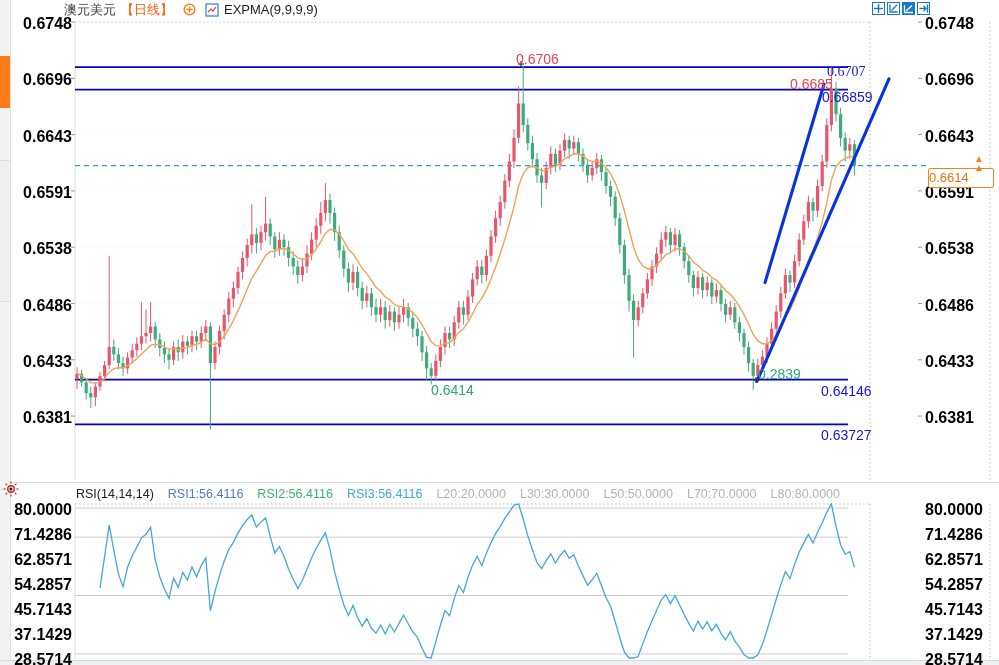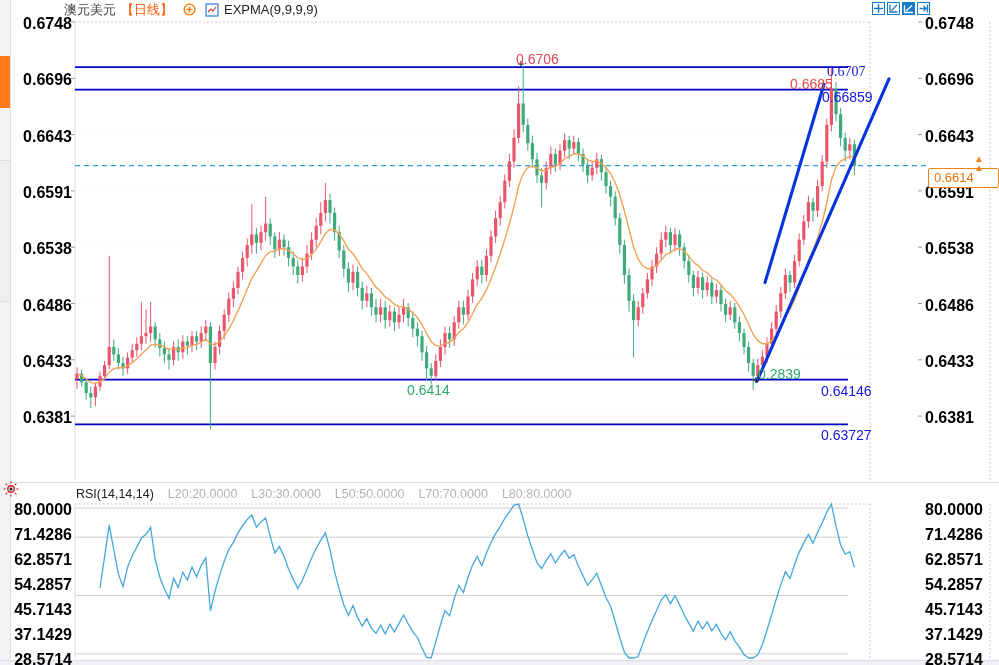--- a/index.html
+++ b/index.html
@@ -17,21 +17,21 @@
   #toolbar{position:absolute;left:871px;top:2px;display:flex;gap:1px;z-index:6;}
   #toolbar .tbtn{width:14px;height:13px;display:flex;align-items:center;justify-content:center;}
   
   #rsi-header{position:absolute;left:76px;top:486px;height:16px;display:flex;align-items:center;gap:14px;font-size:12.5px;color:#333;white-space:nowrap;z-index:6;}
   #rsi-header .lvl{color:#b3b3b3;}
   
   .tick-lbl{position:absolute;font-size:16px;color:#000000;z-index:5;font-weight:bold;}
   .ann{position:absolute;font-size:14px;z-index:5;white-space:nowrap;}
   
   #price-box{position:absolute;left:928px;width:64px;height:18px;border:1.5px solid #f08418;border-radius:2px;
-             color:#e2730c;font-size:13px;line-height:18px;padding-left:5px;background:#fff;z-index:7;}
+             color:#e2730c;font-size:13px;line-height:18px;background:#fff;z-index:7;}
   #price-arrow{position:absolute;left:971px;width:16px;text-align:center;color:#f08418;font-size:10px;line-height:9px;z-index:7;}
   
   #watermark{position:absolute;left:860px;top:598px;font-size:44px;font-weight:bold;color:#c9cdd5;opacity:.6;
              letter-spacing:2px;z-index:1;font-family:"Liberation Sans",sans-serif;}
   #chart-svg{position:absolute;left:0;top:0;z-index:2;}
   #panel-divider{position:absolute;left:10px;top:482px;width:989px;height:1px;background:#ddd;z-index:4;}
   #bottom-strip{position:absolute;left:0;top:660px;width:999px;height:5px;background:#eef0f4;border-top:1px solid #d9dce2;z-index:4;}
   #sun-icon{position:absolute;left:3px;top:481px;z-index:8;}
 </style>
 </head>
@@ -500,20 +500,25 @@
           <rect x="0.5" y="0.5" width="12" height="12" fill="#fff" stroke="#1878c8"></rect>
       <line x1="2.5" y1="6.5" x2="8.5" y2="6.5" stroke="#1878c8" stroke-width="1.4"></line>
       <polyline points="6.5,4 9,6.5 6.5,9" fill="none" stroke="#1878c8" stroke-width="1.4"></polyline>
       <line x1="10.5" y1="2.5" x2="10.5" y2="10.5" stroke="#1878c8" stroke-width="1.4"></line>
         </svg>
     </span>
   </div>
 
   <div id="rsi-header">
     <span style="color:#222;">RSI(14,14,14)</span>
+    <span id="rsi-values" style="display:flex;gap:14px;">
+        <span style="color: rgb(79, 121, 217);">RSI1:56.4116</span>
+        <span style="color: rgb(60, 179, 113);">RSI2:56.4116</span>
+        <span style="color: rgb(65, 167, 224);">RSI3:56.4116</span>
+      </span>
     <span id="rsi-levels" style="display:flex;gap:14px;">
         <span class="lvl">L20:20.0000</span>
         <span class="lvl">L30:30.0000</span>
         <span class="lvl">L50:50.0000</span>
         <span class="lvl">L70:70.0000</span>
         <span class="lvl">L80:80.0000</span>
       </span>
   </div>
 
   <div id="panel-divider"></div>
@@ -549,20 +554,20 @@
       <span class="tick-lbl" style="left: 12px; top: 601px; width: 60px; text-align: right;">45.7143</span>
       <span class="tick-lbl" style="left: 925px; top: 601px;">45.7143</span>
       <span class="tick-lbl" style="left: 12px; top: 626px; width: 60px; text-align: right;">37.1429</span>
       <span class="tick-lbl" style="left: 925px; top: 626px;">37.1429</span>
       <span class="tick-lbl" style="left: 12px; top: 651px; width: 60px; text-align: right;">28.5714</span>
       <span class="tick-lbl" style="left: 925px; top: 651px;">28.5714</span>
       <span class="ann" style="left: 516px; top: 51px; color: rgb(224, 72, 92);">0.6706</span>
       <span class="ann" style="left: 827px; top: 64px; color: rgb(21, 21, 224); font-family: Liberation Serif, serif;">0.6707</span>
       <span class="ann" style="left: 790px; top: 76px; color: #ef4444;">0.6685</span>
       <span class="ann" style="left: 822px; top: 89px; color: rgb(21, 21, 224);">0.66859</span>
-      <span class="ann" style="left: 407px; top: 382px; color: rgb(47, 170, 110);">0.6414</span>
+      <span class="ann" style="left: 431px; top: 382px; color: rgb(47, 170, 110);">0.6414</span>
       <span class="ann" style="left: 758px; top: 366px; color: rgb(47, 170, 110);">0.2839</span>
       <span class="ann" style="left: 821px; top: 383px; color: rgb(21, 21, 224);">0.64146</span>
       <span class="ann" style="left: 821px; top: 427px; color: rgb(21, 21, 224);">0.63727</span>
     </div>
 
   <div id="bottom-strip"></div>
 </div>
 
 </body></html>

